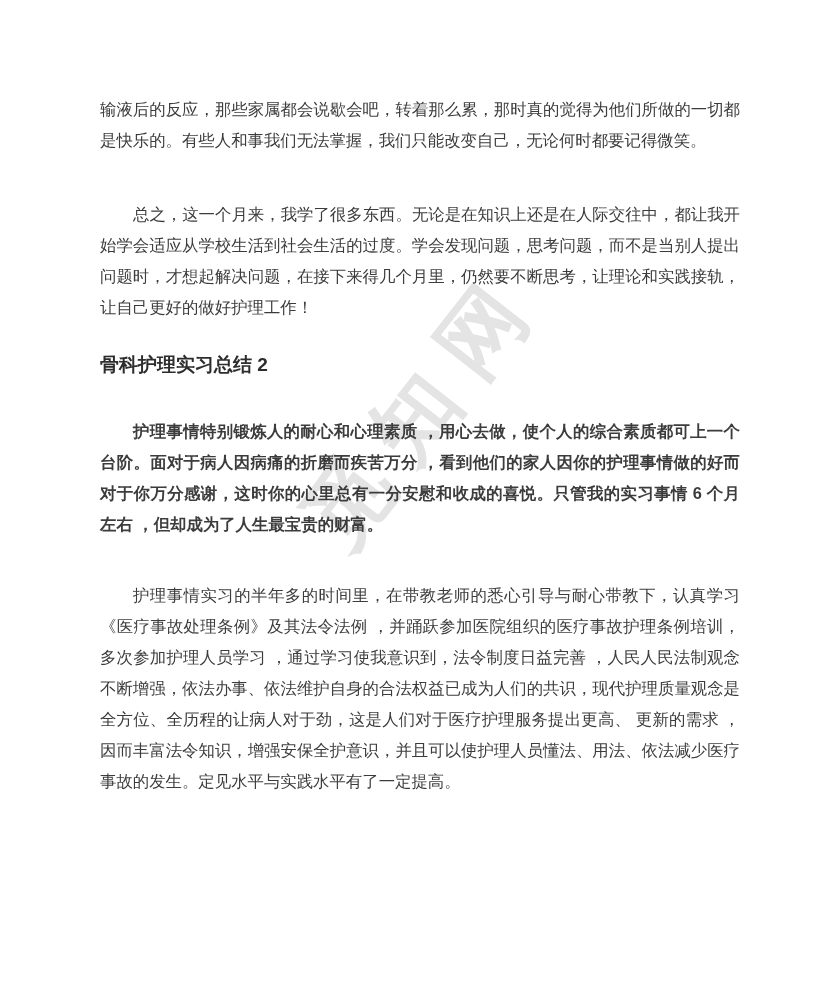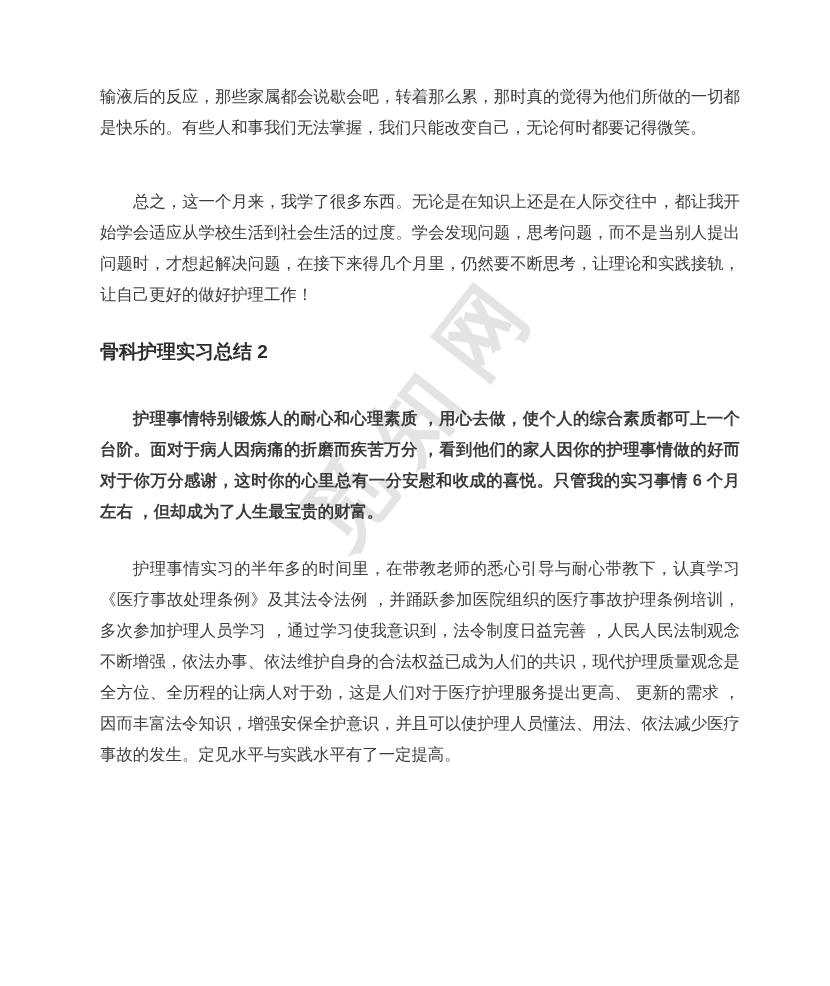--- a/index.html
+++ b/index.html
@@ -25,21 +25,21 @@
     font-weight: 700;
     letter-spacing: 24px;
     white-space: nowrap;
     color: #e4e4e4;
     z-index: 0;
     user-select: none;
   }
   .content {
     position: absolute;
     left: 100px;
-    top: 4px;
+    top: 17px;
     width: 640px;
     padding-top: 77px;
     z-index: 1;
     color: #3c3c3c;
     font-size: 16.4px;
     line-height: 31px;
     text-align: justify;
     text-justify: inter-character;
   }
   .para {
@@ -51,21 +51,21 @@
   .mt-p2 { margin-top: 43px; }
   .heading {
     margin: 26px 0 0 0;
     font-size: 19px;
     line-height: 31px;
     font-weight: 700;
     color: #2d2d2d;
     text-align: left;
   }
   .mt-p3 { margin-top: 36px; font-weight: bold; }
-  .mt-p4 { margin-top: 26px; }
+  .mt-p4 { margin-top: 40px; }
   .mt-p5 { margin-top: 29px; }
 </style>
 </head>
 <body>
 
 <div class="page">
 
   <div class="watermark" style="color: rgb(228, 228, 228);">觅知网</div>
 
   <div class="content">

